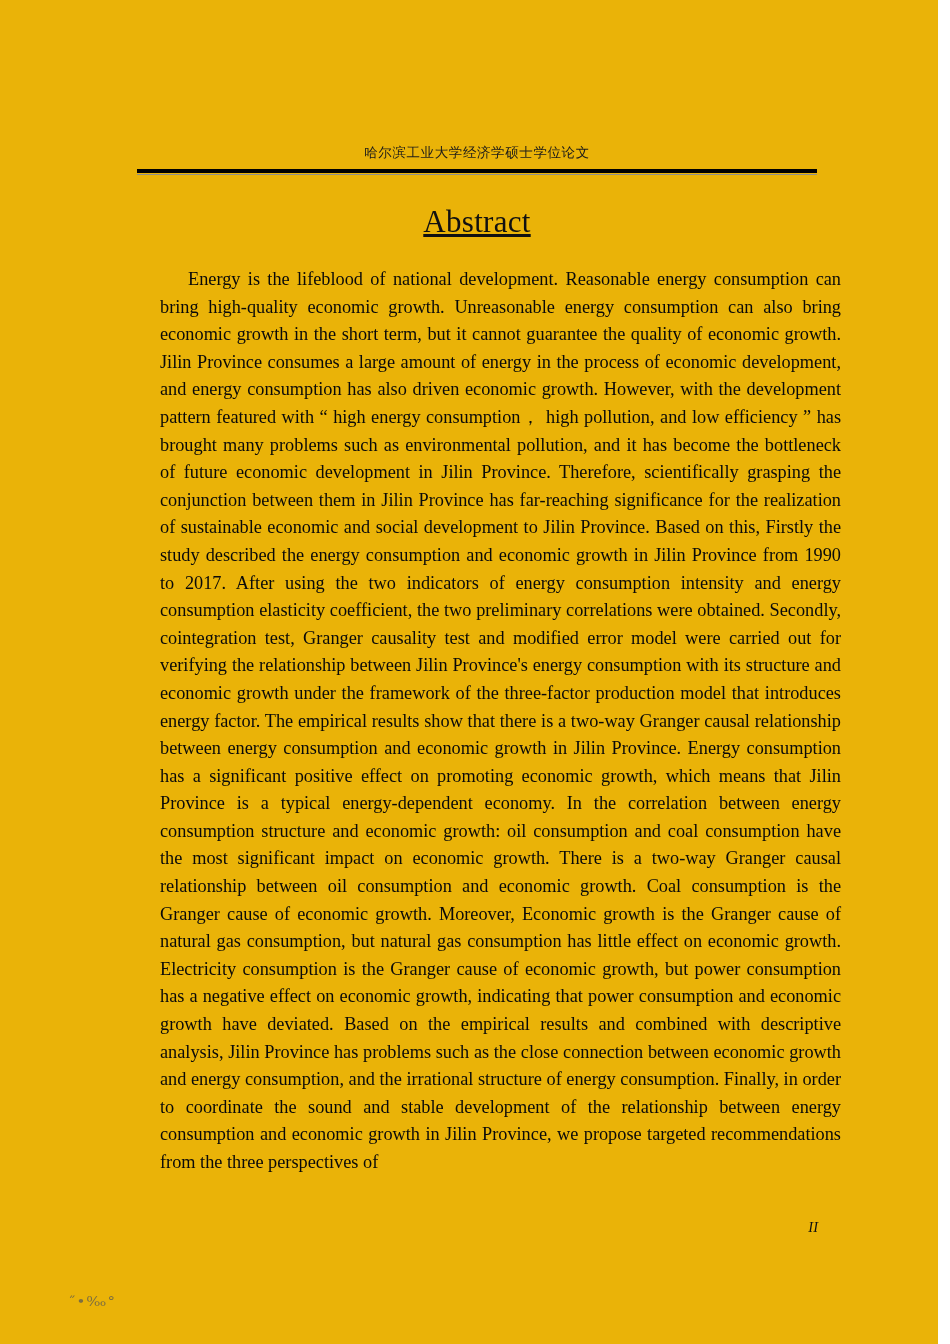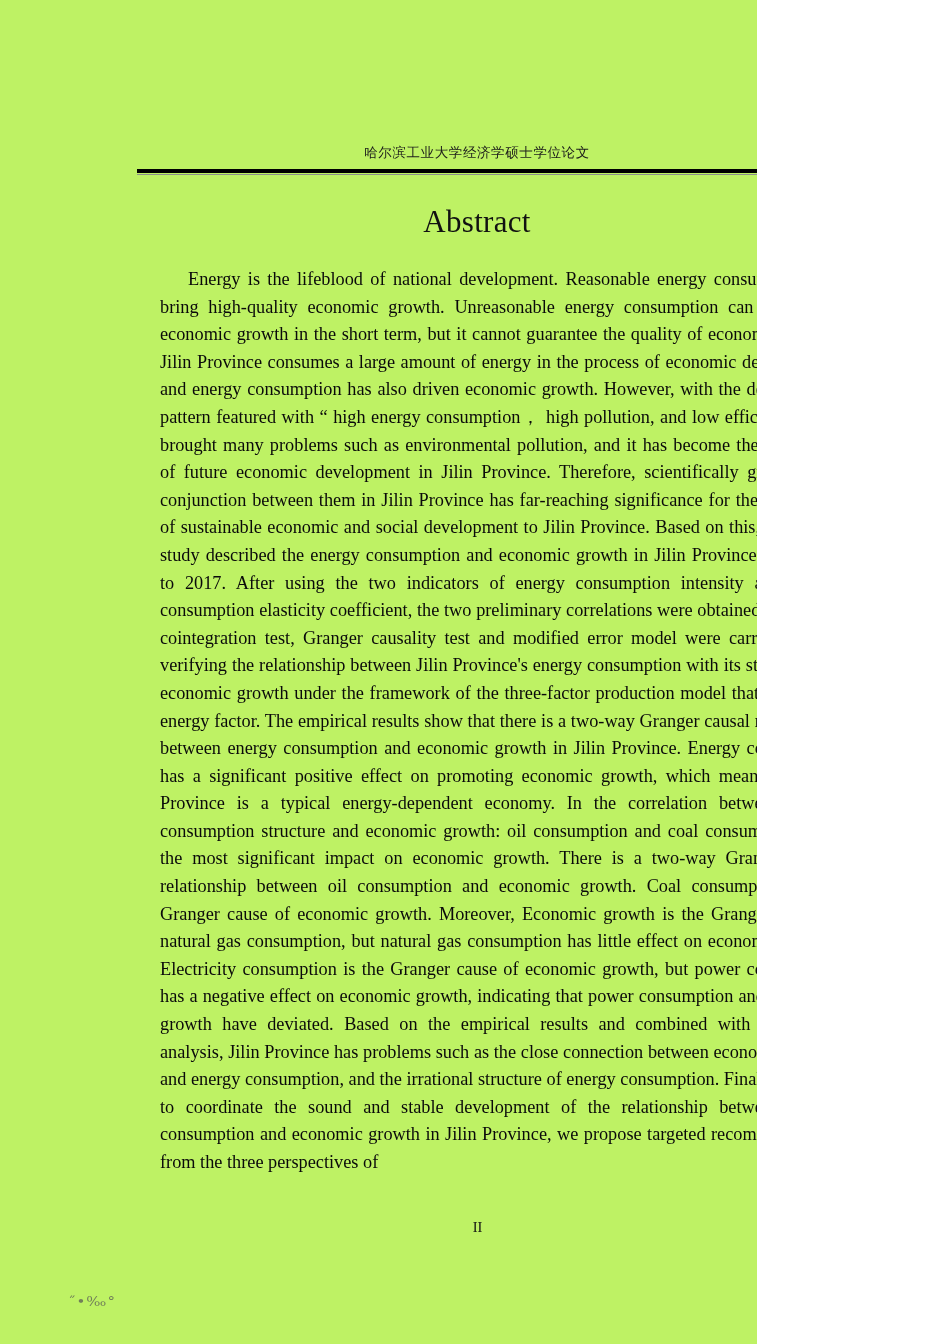--- a/index.html
+++ b/index.html
@@ -6,23 +6,23 @@
     margin: 0;
     padding: 0;
     background: #ffffff;
   }
   body {
     font-family: "Liberation Serif", "DejaVu Serif", serif;
     color: #000000;
   }
   .page {
     position: relative;
-    width: 757px;
+    width: 938px;
     height: 1344px;
-    background: #bef264;
+    background: #eab308;
     overflow: hidden;
   }
 
   
   .header-zone {
     position: absolute;
     left: 137px;
     top: 143px;
     width: 680px;
   }
@@ -51,20 +51,21 @@
     position: absolute;
     left: 137px;
     top: 203px;
     width: 680px;
     text-align: center;
     font-size: 31px;
     line-height: 1.2;
     font-weight: normal;
     letter-spacing: 0.3px;
     color: #111111;
+    text-decoration: underline;
   }
 
   
   .body-zone {
     position: absolute;
     left: 137px;
     top: 266px;
     width: 681px;
     margin-left: 23px;
   }
@@ -78,21 +79,22 @@
     color: #0a0a0a;
     hyphens: none;
   }
 
   
   .footer-zone {
     position: absolute;
     left: 137px;
     top: 1218px;
     width: 681px;
-    text-align: center;
+    text-align: right;
+    font-style: italic;
   }
   .page-number {
     font-size: 14.5px;
     color: #111111;
   }
 
   
   .artifact {
     position: absolute;
     left: 68px;

